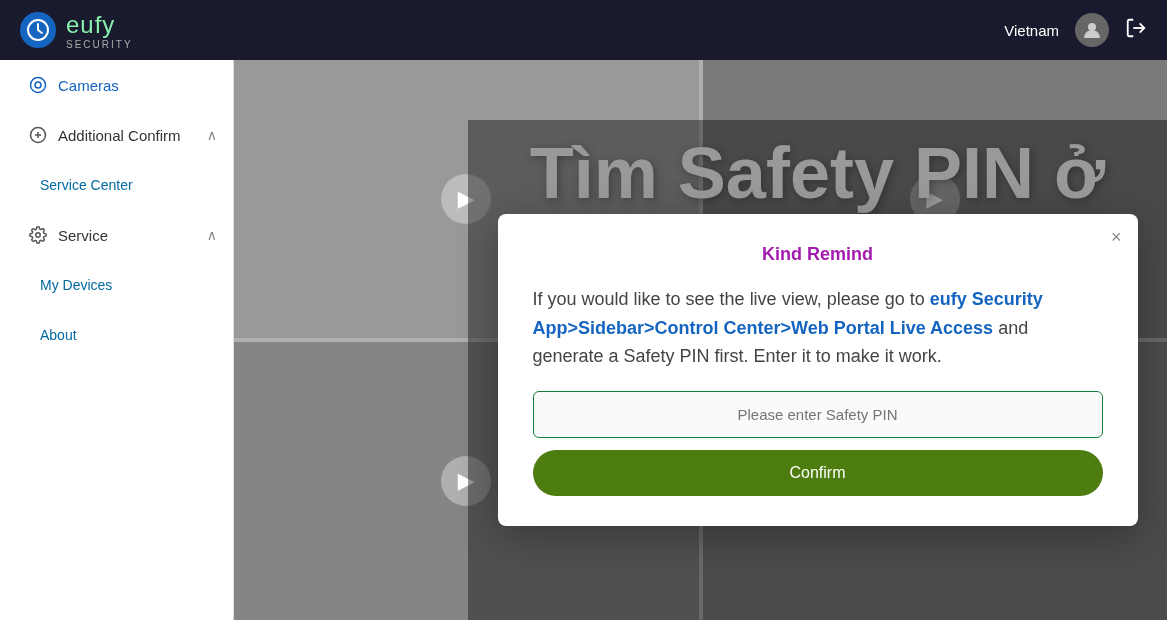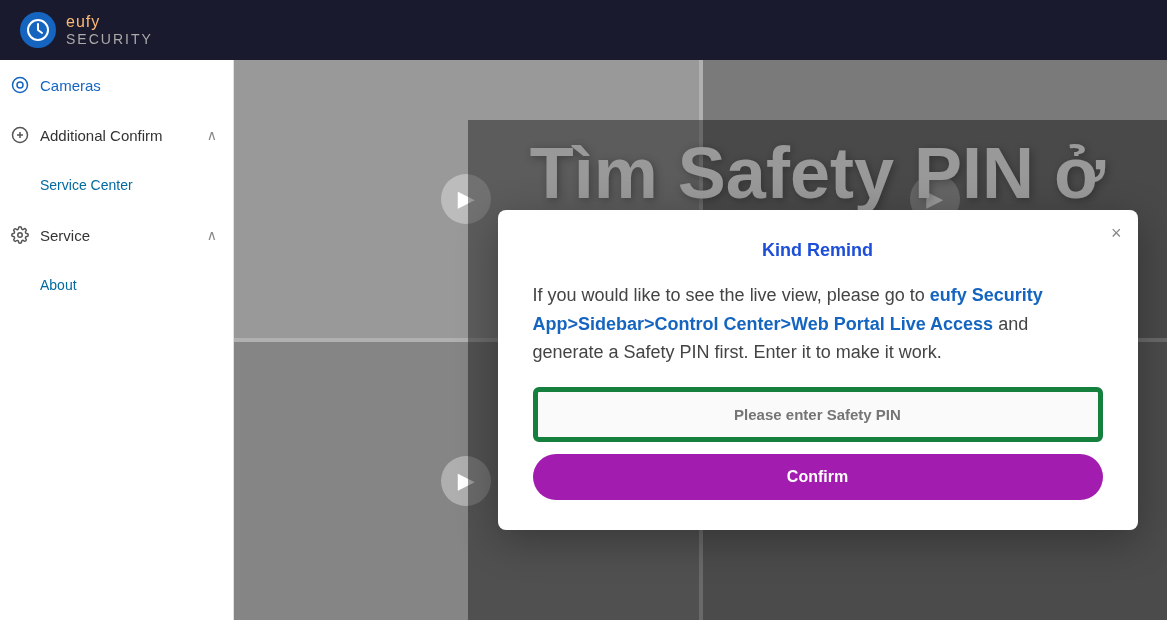--- a/index.html
+++ b/index.html
@@ -81,21 +81,21 @@
       width: 234px;
       background: #ffffff;
       flex-shrink: 0;
       height: 560px;
       border-right: 1px solid #e0e0e0;
       overflow: hidden;
     }
     .sidebar-item {
       display: flex;
       align-items: center;
-      padding: 0 10px;
+      padding: 0 28px;
       height: 50px;
       cursor: pointer;
       font-size: 15px;
       color: #333;
       gap: 10px;
       position: relative;
     }
     .sidebar-item.active { color: #1565c0; }
     .sidebar-item.sub {
       padding-left: 40px;
@@ -201,21 +201,21 @@
       border-radius: 8px;
       width: 640px;
       padding: 30px 35px;
       position: relative;
       box-shadow: 0 10px 40px rgba(0,0,0,0.3);
     }
     .modal-title {
       text-align: center;
       font-size: 18px;
       font-weight: 600;
-      color: #1d4ed8;
+      color: #a21caf;
       margin-bottom: 20px;
     }
     .modal-close {
       position: absolute;
       top: 14px;
       right: 16px;
       font-size: 18px;
       color: #888;
       cursor: pointer;
       background: none;
@@ -228,56 +228,71 @@
       line-height: 1.6;
       margin-bottom: 20px;
     }
     .modal-body .link-text {
       color: #1565c0;
       font-weight: 600;
     }
     .pin-input {
       width: 100%;
       padding: 14px 16px;
-      border: 5px solid #15803d;
+      border: 1px solid #15803d;
       border-radius: 6px;
       font-size: 15px;
       color: #999;
       background: #fafafa;
       text-align: center;
       outline: none;
       margin-bottom: 12px;
-      font-weight: bold;
     }
     .confirm-btn {
       width: 100%;
       padding: 14px;
-      background: #a21caf;
+      background: #4d7c0f;
       color: white;
       border: none;
       border-radius: 30px;
       font-size: 16px;
       cursor: pointer;
-      font-weight: 700;
+      font-weight: 400;
     }
   </style>
 </head>
 <body>
 
 <div class="header">
   <div class="header-left">
     <div class="logo-icon">
       <svg width="22" height="22" viewBox="0 0 22 22" fill="none">
         <circle cx="11" cy="11" r="10" stroke="white" stroke-width="2"></circle>
         <path d="M11 5 L11 11 L15 14" stroke="white" stroke-width="2" stroke-linecap="round"></path>
       </svg>
     </div>
     <div>
-      <span style="color:#fdba74;font-size:16px;font-weight:300;letter-spacing:1px;">eufy</span>
-      <span style="font-size:14px;color:#aaa;letter-spacing:2px;text-transform:uppercase;display:block;">SECURITY</span>
+      <span style="color:#86efac;font-size:24px;font-weight:300;letter-spacing:1px;">eufy</span>
+      <span style="font-size:10px;color:#aaa;letter-spacing:2px;text-transform:uppercase;display:block;">SECURITY</span>
+    </div>
+  </div>
+  <div class="header-right">
+    <span class="country-name">Vietnam</span>
+    <div class="avatar-circle">
+      <svg width="20" height="20" viewBox="0 0 20 20" fill="#ccc">
+        <circle cx="10" cy="7" r="4"></circle>
+        <path d="M2 18c0-4.4 3.6-8 8-8s8 3.6 8 8"></path>
+      </svg>
+    </div>
+    <div class="logout-icon">
+      <svg width="22" height="22" viewBox="0 0 24 24" fill="none" stroke="white" stroke-width="2">
+        <path d="M9 21H5a2 2 0 0 1-2-2V5a2 2 0 0 1 2-2h4"></path>
+        <polyline points="16 17 21 12 16 7"></polyline>
+        <line x1="21" y1="12" x2="9" y2="12"></line>
+      </svg>
     </div>
   </div>
 </div>
 
 <div class="layout">
 
   <div class="sidebar">
 
     <div class="sidebar-item active">
       <span class="sidebar-icon">
@@ -308,20 +323,23 @@
       <span class="sidebar-icon">
         <svg width="18" height="18" viewBox="0 0 24 24" fill="none" stroke="#555" stroke-width="2">
           <circle cx="12" cy="12" r="3"></circle>
           <path d="M19.4 15a1.65 1.65 0 0 0 .33 1.82l.06.06a2 2 0 0 1-2.83 2.83l-.06-.06a1.65 1.65 0 0 0-1.82-.33 1.65 1.65 0 0 0-1 1.51V21a2 2 0 0 1-4 0v-.09A1.65 1.65 0 0 0 9 19.4a1.65 1.65 0 0 0-1.82.33l-.06.06a2 2 0 0 1-2.83-2.83l.06-.06A1.65 1.65 0 0 0 4.68 15a1.65 1.65 0 0 0-1.51-1H3a2 2 0 0 1 0-4h.09A1.65 1.65 0 0 0 4.6 9a1.65 1.65 0 0 0-.33-1.82l-.06-.06a2 2 0 0 1 2.83-2.83l.06.06A1.65 1.65 0 0 0 9 4.68a1.65 1.65 0 0 0 1-1.51V3a2 2 0 0 1 4 0v.09a1.65 1.65 0 0 0 1 1.51 1.65 1.65 0 0 0 1.82-.33l.06-.06a2 2 0 0 1 2.83 2.83l-.06.06A1.65 1.65 0 0 0 19.4 9a1.65 1.65 0 0 0 1.51 1H21a2 2 0 0 1 0 4h-.09a1.65 1.65 0 0 0-1.51 1z"></path>
         </svg>
       </span>
       <span>Service</span>
       <span class="chevron">∧</span>
     </div>
     <div class="sidebar-item sub">
+      <span>My Devices</span>
+    </div>
+    <div class="sidebar-item sub">
       <span>About</span>
     </div>
   </div>
 
   <div class="main-content">
 
     <div class="camera-grid">
       <div class="camera-cell">
         <div class="play-button">▶</div>
       </div>

